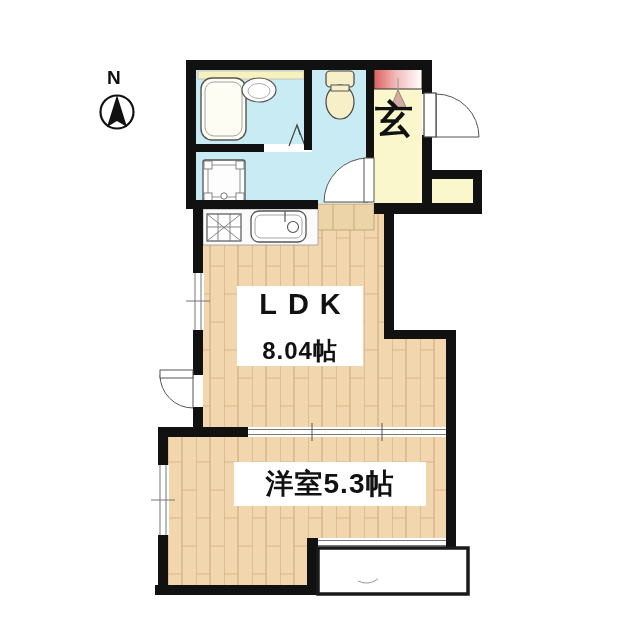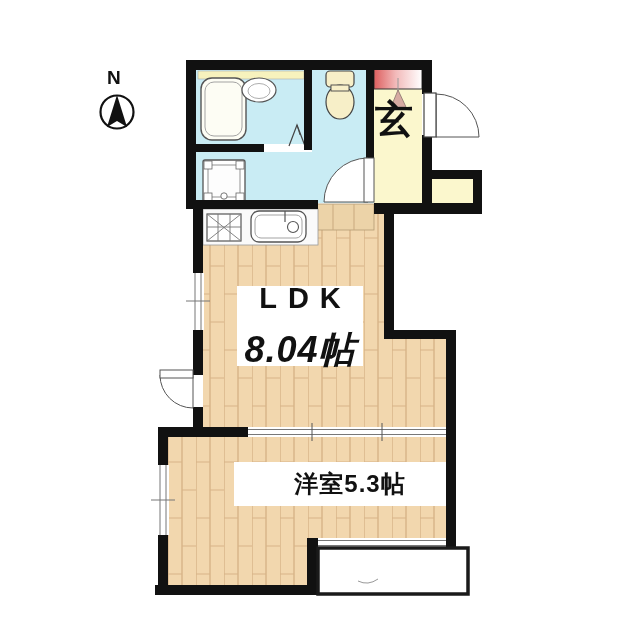--- a/index.html
+++ b/index.html
@@ -10,24 +10,24 @@
   #plan-svg{position:absolute;left:0;top:0;}
   .lbl{position:absolute;color:#111;font-weight:700;line-height:1.05;}
   #compass-n{left:107px;top:68px;font-size:19px;}
   #genkan-label{left:375px;top:100px;font-size:38px;}
   #ldk-label{
     left:237px;top:286px;width:126px;height:80px;background:#ffffff;
     display:flex;flex-direction:column;align-items:center;justify-content:center;
     text-align:center;
   }
   #ldk-name{font-size:29px;letter-spacing:11px;margin-right:-11px;}
-  #ldk-size{font-size:36px;margin-top:18px;letter-spacing:1px;font-style:italic;}
+  #ldk-size{font-size:24px;margin-top:18px;letter-spacing:1px;}
   #western-label{
     left:234px;top:462px;width:192px;height:44px;background:#ffffff;
-    display:flex;align-items:center;justify-content:center;font-size:24px;letter-spacing:1px;padding-left:20px;
+    display:flex;align-items:center;justify-content:center;font-size:28px;letter-spacing:1px;
   }
   #balcony-label{
     left:318px;top:551px;width:150px;text-align:center;font-size:23px;letter-spacing:2px;
   }
 </style>
 </head>
 <body>
 
 <div id="stage">
 

